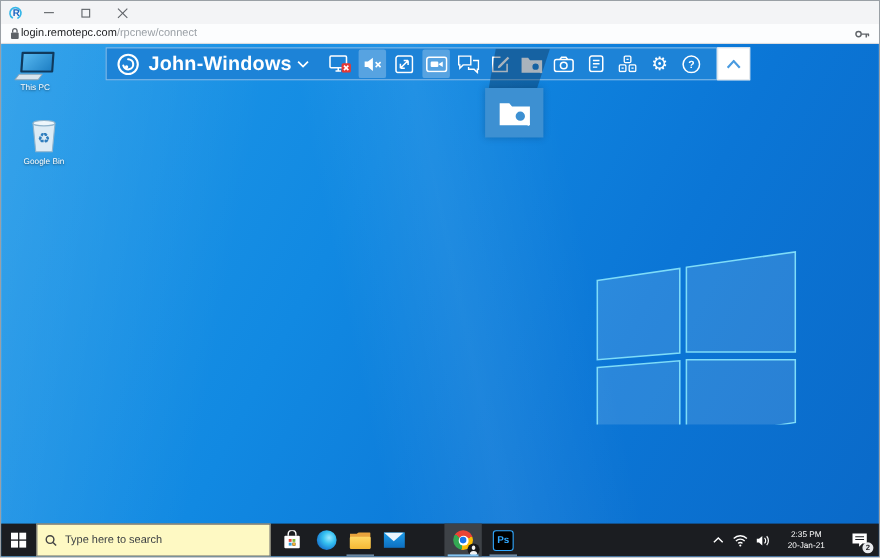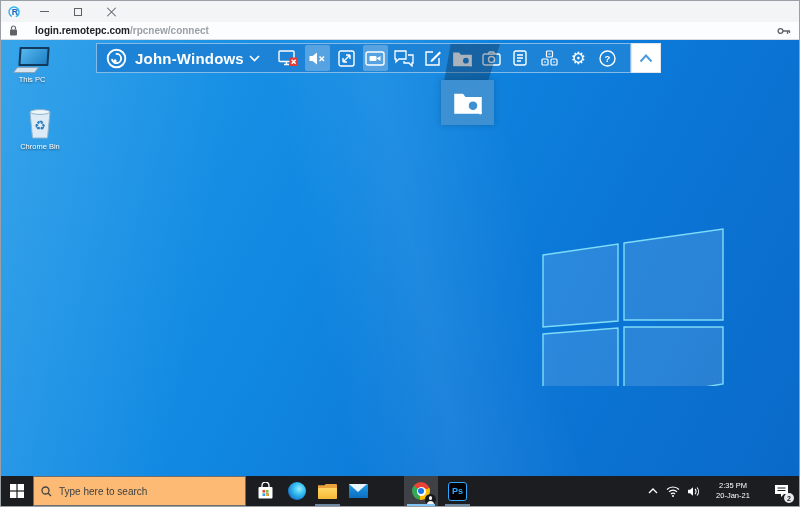--- a/index.html
+++ b/index.html
@@ -15,21 +15,21 @@
   .win-btn { width:34px; height:100%; display:flex; align-items:center; justify-content:center; cursor:default; }
   .min-glyph { width:9px; height:1px; background:#5f6368; }
   .max-glyph { width:8px; height:8px; border:1px solid #5f6368; }
   .close-glyph { position:relative; width:10px; height:10px; }
   .close-glyph::before,.close-glyph::after { content:""; position:absolute; left:4px; top:-1px; width:1px; height:12px; background:#5f6368; }
   .close-glyph::before { transform:rotate(45deg); }
   .close-glyph::after { transform:rotate(-45deg); }
 
   
   .urlbar { height:18px; background:#fcfdfe; border-bottom:1px solid #dadce0; display:flex; align-items:center; padding:0 8px; flex:0 0 auto; }
-  .url-text { font-size:10px; margin-left:17px; flex:1; white-space:nowrap;font-weight:bold; }
+  .url-text { font-size:10px; margin-left:1px; flex:1; white-space:nowrap; }
   .url-domain { color:#202124; }
   .url-path { color:#9aa0a6; }
 
   
   .desktop { position:relative; flex:1; overflow:hidden;
     background:
       linear-gradient(100deg, rgba(255,255,255,0.10) 0%, rgba(255,255,255,0) 28%),
       linear-gradient(78deg, rgba(255,255,255,0) 40%, rgba(255,255,255,0.07) 52%, rgba(255,255,255,0) 66%),
       linear-gradient(118deg, #219ae8 0%, #1189e2 38%, #0b76d6 68%, #0a69c8 100%);
   }
@@ -40,37 +40,37 @@
   
   .d-icon { position:absolute; width:62px; text-align:center; cursor:default; }
   .d-icon .label { margin-top:2px; font-size:7.5px; color:#fff; text-shadow:0 1px 2px rgba(0,0,0,0.55); }
   .thispc { left:0; top:7px; }
   .recycle { left:8px; top:66px; }
 
   
   .rtoolbar { position:absolute; left:95px; top:3px; height:30px; display:flex; align-items:stretch; z-index:20; }
   .rtoolbar-main { background:#1d83d7; border:1px solid rgba(255,255,255,0.45); display:flex; align-items:center; padding:0 8px 0 9px; }
   .rlogo { width:21px; height:21px; margin-right:8px; }
-  .rname { color:#fff; font-size:15px; font-weight:bold; letter-spacing:0.2px; white-space:nowrap; }
+  .rname { color:#fff; font-size:18px; font-weight:bold; letter-spacing:0.2px; white-space:nowrap; }
   .rchev { margin-left:5px; margin-right:14px; }
   .ticon { width:25px; height:26px; margin:0 2px; display:flex; align-items:center; justify-content:center; border-radius:2px; cursor:pointer; }
   .ticon.active { background:rgba(255,255,255,0.26); }
   .gear-glyph { color:#fff; font-size:17px; line-height:1; }
   .collapse-box { width:30px; background:#fff; border:1px solid #e0e6ec; display:flex; align-items:center; justify-content:center; cursor:pointer; }
 
   
   .drag-streak { position:absolute; left:443px; top:4px; width:56px; height:38px; z-index:25;
     background:rgba(12,38,64,0.35); clip-path:polygon(12% 0, 100% 0, 78% 100%, 0 100%); pointer-events:none; }
   .drag-ghost { position:absolute; left:440px; top:40px; width:53px; height:45px; z-index:26;
     background:#3d90d2; box-shadow:0 0 6px rgba(0,30,60,0.25); display:flex; align-items:center; justify-content:center; }
 
   
   .taskbar { position:absolute; left:0; right:0; bottom:0; height:30px; background:#1b1d21; display:flex; align-items:stretch; z-index:30; }
   .tb-start { width:32px; display:flex; align-items:center; justify-content:center; cursor:pointer; }
-  .tb-search { width:213px; background:#fdba74; border:1px solid #6d6d6d; display:flex; align-items:center; padding:0 7px; cursor:text; }
+  .tb-search { width:213px; background:#fef9c3; border:1px solid #6d6d6d; display:flex; align-items:center; padding:0 7px; cursor:text; }
   .tb-search span { font-size:10px; color:#3c4043; margin-left:7px; white-space:nowrap; }
   .tb-app { width:31px; display:flex; align-items:center; justify-content:center; position:relative; cursor:pointer; }
   .tb-app.running::after { content:""; position:absolute; left:3px; right:3px; bottom:0; height:2px; background:#6d87a0; }
   .tb-app.hl { background:#3e4247; }
   .tb-app.hl::after { background:#84c4f2; }
   .tb-tray { margin-left:auto; display:flex; align-items:center; }
   .tray-item { display:flex; align-items:center; justify-content:center; width:20px; height:30px; cursor:pointer; }
   .tb-clock { width:56px; text-align:center; color:#fff; font-size:7.5px; line-height:1.35; cursor:default; margin:0 2px; }
   .tb-action { width:36px; height:30px; display:flex; align-items:center; justify-content:center; position:relative; cursor:pointer; }
   .action-badge { position:absolute; right:5px; bottom:3px; width:10px; height:10px; border-radius:50%;
@@ -152,21 +152,21 @@
       <div class="label">This PC</div>
     </div>
     <div class="d-icon recycle">
       <div class="bin-glyph">
         <svg width="30" height="34" viewBox="0 0 30 34">
           <path d="M5 6 L25 6 L22.5 32 L7.5 32 Z" fill="#dcebf5" stroke="#8fb3cc" stroke-width="1"></path>
           <ellipse cx="15" cy="6" rx="10" ry="2.4" fill="#eef6fb" stroke="#8fb3cc" stroke-width="1"></ellipse>
           <text x="15" y="24" font-size="13" text-anchor="middle" fill="#2e7dbd">♻</text>
         </svg>
       </div>
-      <div class="label">Chrome Bin</div>
+      <div class="label">Google Bin</div>
     </div>
 
     <div class="rtoolbar">
       <div class="rtoolbar-main">
         <svg class="rlogo" viewBox="0 0 22 22">
           <circle cx="11" cy="11" r="9.2" fill="none" stroke="#fff" stroke-width="2"></circle>
           <path d="M11 6.2 a4.8 4.8 0 1 1 -4.6 6" fill="none" stroke="#fff" stroke-width="2" stroke-linecap="round"></path>
           <circle cx="9.5" cy="13.5" r="1.6" fill="#fff"></circle>
         </svg>
         <span class="rname">John-Windows</span>

